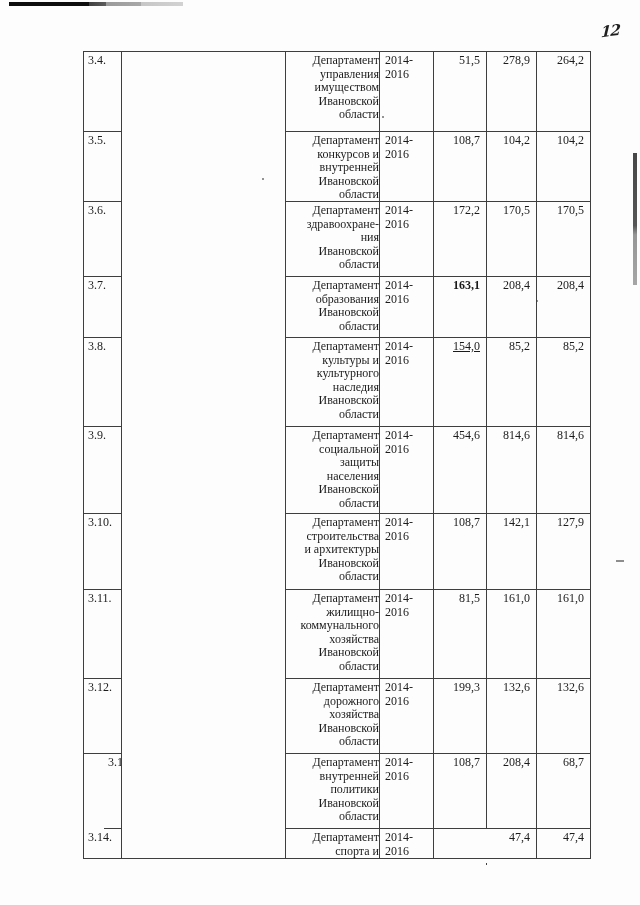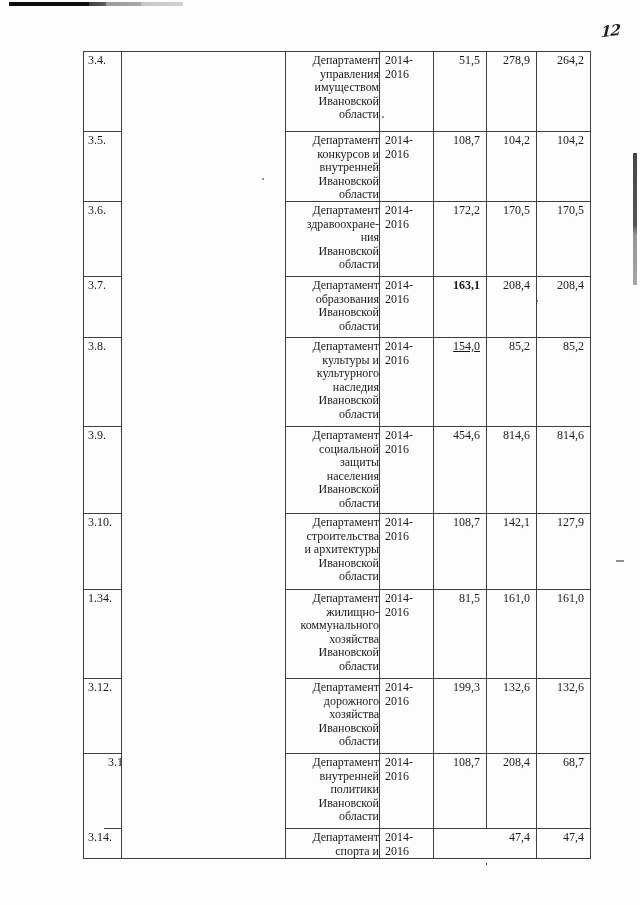--- a/index.html
+++ b/index.html
@@ -150,21 +150,21 @@
       <div class="trow"><div class="cell no-cell" style="grid-area: 7 / 1;">3.10.</div><div class="cell exec-cell" style="grid-area: 7 / 3;">
           <div>Департамент</div>
           <div>строительства</div>
           <div>и архитектуры</div>
           <div>Ивановской</div>
           <div>области</div>
         </div><div class="cell period-cell" style="grid-area: 7 / 4;">
           <div>2014-</div>
           <div>2016</div>
         </div><div class="cell val-cell" style="grid-area: 7 / 5;">108,7</div><div class="cell val-cell" style="grid-area: 7 / 6;">142,1</div><div class="cell val-cell no-br" style="grid-area: 7 / 7;">127,9</div></div>
-      <div class="trow"><div class="cell no-cell" style="grid-area: 8 / 1;">1.34.</div><div class="cell exec-cell" style="grid-area: 8 / 3;">
+      <div class="trow"><div class="cell no-cell" style="grid-area: 8 / 1;">3.11.</div><div class="cell exec-cell" style="grid-area: 8 / 3;">
           <div>Департамент</div>
           <div>жилищно-</div>
           <div>коммунального</div>
           <div>хозяйства</div>
           <div>Ивановской</div>
           <div>области</div>
         </div><div class="cell period-cell" style="grid-area: 8 / 4;">
           <div>2014-</div>
           <div>2016</div>
         </div><div class="cell val-cell" style="grid-area: 8 / 5;">81,5</div><div class="cell val-cell" style="grid-area: 8 / 6;">161,0</div><div class="cell val-cell no-br" style="grid-area: 8 / 7;">161,0</div></div>

